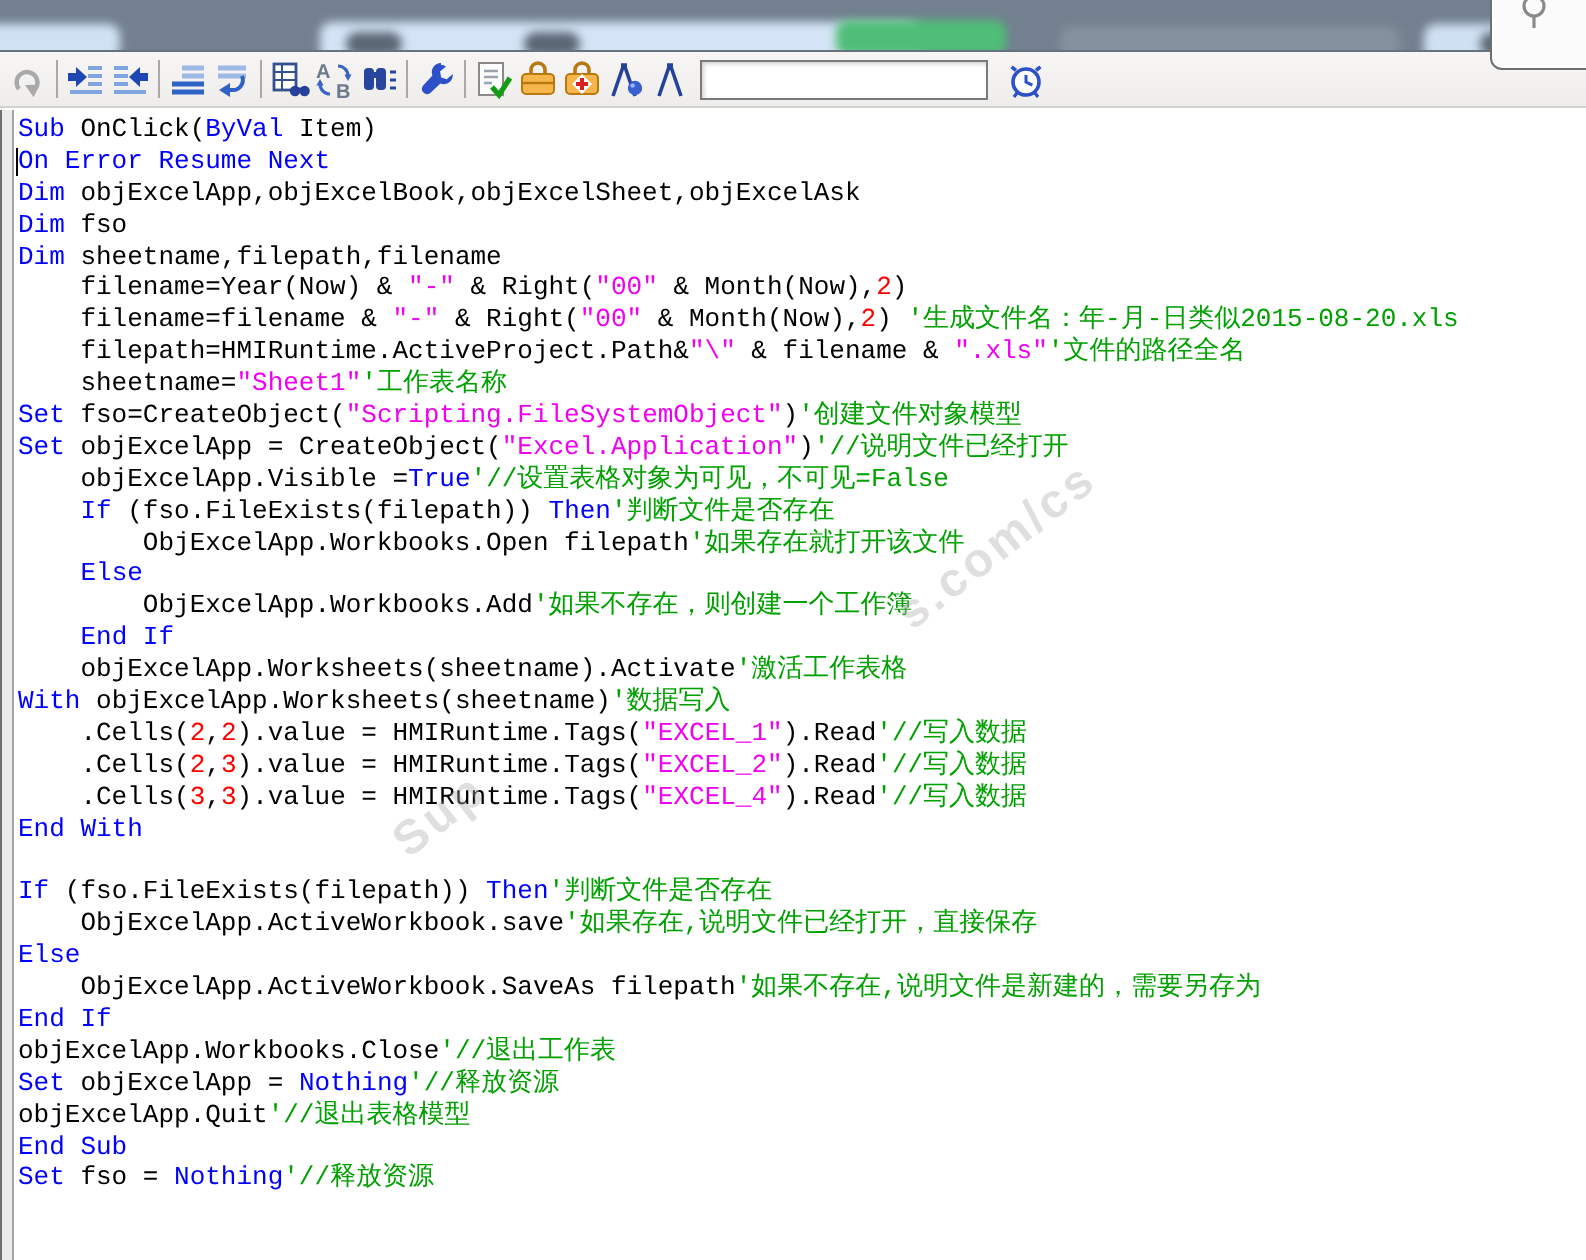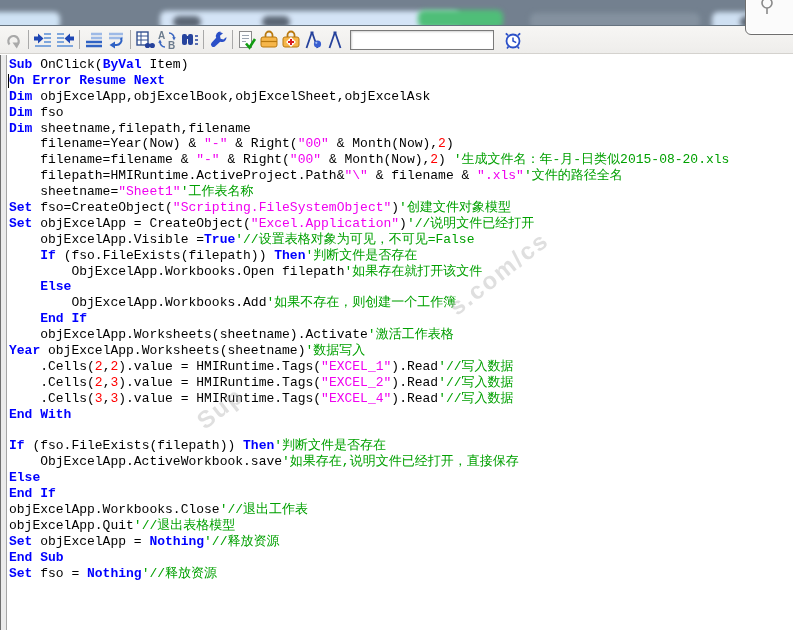--- a/index.html
+++ b/index.html
@@ -22,21 +22,21 @@
   .clockwrap{margin-left:8px;}
 
   
   .codearea{position:absolute;left:0;top:55px;width:793px;height:575px;background:#fff;
             border-left:1px solid #6f6f6f;box-sizing:border-box;}
   .gutter{position:absolute;left:0;top:0;width:5px;height:100%;background:#ebebeb;border-right:1px solid #a5a5a5;}
   .code{position:absolute;left:8px;top:2px;right:0;
         font-family:"Liberation Mono","DejaVu Sans Mono",monospace;
         font-size:13px;}
   .line{height:15.9px;line-height:15.9px;white-space:pre;}
-  .kw{color:var(--kw);font-weight:bold;}
+  .kw{color:var(--kw);font-weight:normal;}
   .tx{color:var(--tx);}
   .st{color:var(--st);}
   .nu{color:var(--nu);}
   .cm{color:var(--cm);text-align:right;}
   .caret{position:absolute;left:7px;top:19px;width:1px;height:14px;background:#000;}
 
   
   .wm{position:absolute;font-family:"Liberation Sans",sans-serif;font-weight:bold;font-size:24px;
       color:rgba(172,172,172,.38);transform:rotate(-38deg);transform-origin:left center;
       letter-spacing:2px;pointer-events:none;}
@@ -190,33 +190,34 @@
         <div class="line"><span class="tx">    sheetname=</span><span class="st">"Sheet1"</span><span class="cm">'工作表名称</span></div>
         <div class="line"><span class="kw">Set</span><span class="tx"> fso=CreateObject(</span><span class="st">"Scripting.FileSystemObject"</span><span class="tx">)</span><span class="cm">'创建文件对象模型</span></div>
         <div class="line"><span class="kw">Set</span><span class="tx"> objExcelApp = CreateObject(</span><span class="st">"Excel.Application"</span><span class="tx">)</span><span class="cm">'//说明文件已经打开</span></div>
         <div class="line"><span class="tx">    objExcelApp.Visible =</span><span class="kw">True</span><span class="cm">'//设置表格对象为可见，不可见=False</span></div>
         <div class="line"><span class="tx">    </span><span class="kw">If</span><span class="tx"> (fso.FileExists(filepath)) </span><span class="kw">Then</span><span class="cm">'判断文件是否存在</span></div>
         <div class="line"><span class="tx">        ObjExcelApp.Workbooks.Open filepath</span><span class="cm">'如果存在就打开该文件</span></div>
         <div class="line"><span class="tx">    </span><span class="kw">Else</span></div>
         <div class="line"><span class="tx">        ObjExcelApp.Workbooks.Add</span><span class="cm">'如果不存在，则创建一个工作簿</span></div>
         <div class="line"><span class="tx">    </span><span class="kw">End If</span></div>
         <div class="line"><span class="tx">    objExcelApp.Worksheets(sheetname).Activate</span><span class="cm">'激活工作表格</span></div>
-        <div class="line"><span class="kw">Year</span><span class="tx"> objExcelApp.Worksheets(sheetname)</span><span class="cm">'数据写入</span></div>
+        <div class="line"><span class="kw">With</span><span class="tx"> objExcelApp.Worksheets(sheetname)</span><span class="cm">'数据写入</span></div>
         <div class="line"><span class="tx">    .Cells(</span><span class="nu">2</span><span class="tx">,</span><span class="nu">2</span><span class="tx">).value = HMIRuntime.Tags(</span><span class="st">"EXCEL_1"</span><span class="tx">).Read</span><span class="cm">'//写入数据</span></div>
         <div class="line"><span class="tx">    .Cells(</span><span class="nu">2</span><span class="tx">,</span><span class="nu">3</span><span class="tx">).value = HMIRuntime.Tags(</span><span class="st">"EXCEL_2"</span><span class="tx">).Read</span><span class="cm">'//写入数据</span></div>
         <div class="line"><span class="tx">    .Cells(</span><span class="nu">3</span><span class="tx">,</span><span class="nu">3</span><span class="tx">).value = HMIRuntime.Tags(</span><span class="st">"EXCEL_4"</span><span class="tx">).Read</span><span class="cm">'//写入数据</span></div>
         <div class="line"><span class="kw">End With</span></div>
         <div class="line"></div>
         <div class="line"><span class="kw">If</span><span class="tx"> (fso.FileExists(filepath)) </span><span class="kw">Then</span><span class="cm">'判断文件是否存在</span></div>
         <div class="line"><span class="tx">    ObjExcelApp.ActiveWorkbook.save</span><span class="cm">'如果存在,说明文件已经打开，直接保存</span></div>
         <div class="line"><span class="kw">Else</span></div>
+        <div class="line"><span class="tx">    ObjExcelApp.ActiveWorkbook.SaveAs filepath</span><span class="cm">'如果不存在,说明文件是新建的，需要另存为</span></div>
         <div class="line"><span class="kw">End If</span></div>
         <div class="line"><span class="tx">objExcelApp.Workbooks.Close</span><span class="cm">'//退出工作表</span></div>
+        <div class="line"><span class="kw">Set</span><span class="tx"> objExcelApp = </span><span class="kw">Nothing</span><span class="cm">'//释放资源</span></div>
         <div class="line"><span class="tx">objExcelApp.Quit</span><span class="cm">'//退出表格模型</span></div>
-        <div class="line"><span class="kw">Set</span><span class="tx"> objExcelApp = </span><span class="kw">Nothing</span><span class="cm">'//释放资源</span></div>
         <div class="line"><span class="kw">End Sub</span></div>
         <div class="line"><span class="kw">Set</span><span class="tx"> fso = </span><span class="kw">Nothing</span><span class="cm">'//释放资源</span></div>
       </div>
     <div class="caret"></div>
   </div>
 
   <div id="wmlayer">
       <span class="wm" style="left: 452px; top: 296px; transform: rotate(-38deg);">s.com/cs</span>
       <span class="wm" style="left: 200px; top: 410px; transform: rotate(-38deg);">Sup</span>
     </div>

